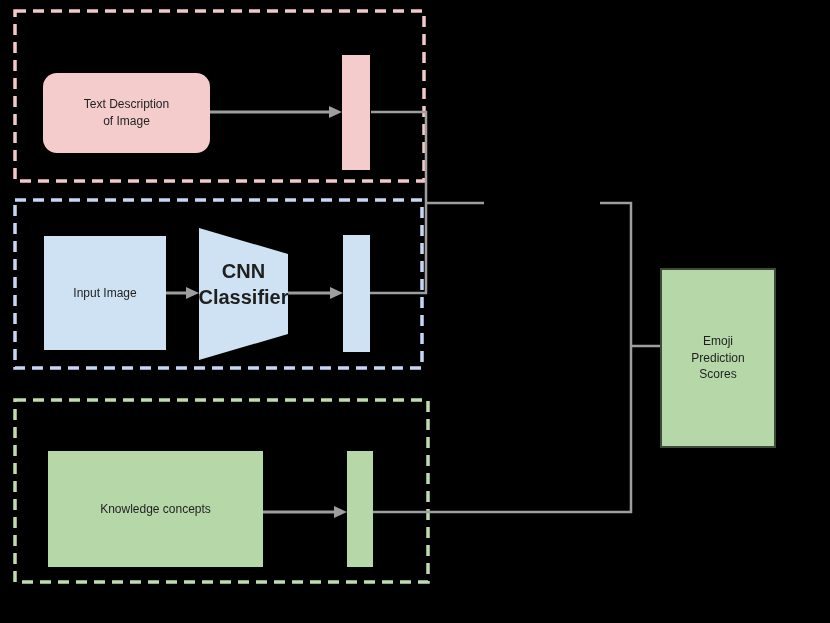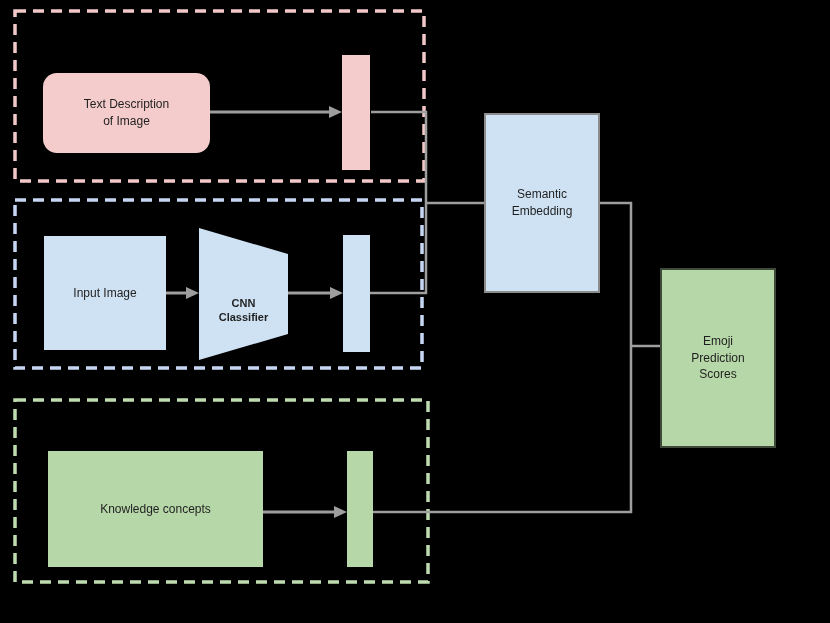--- a/index.html
+++ b/index.html
@@ -50,22 +50,22 @@
     box-sizing: border-box;
   }
   .text-desc {
     left: 43px; top: 73px; width: 167px; height: 80px;
     background: var(--pink-fill);
     border-radius: 14px;
   }
   .pink-bar { left: 342px; top: 55px; width: 28px; height: 115px; background: var(--pink-fill); }
   .input-image { left: 44px; top: 236px; width: 122px; height: 114px; background: var(--blue-fill); }
   .cnn-label {
-    left: 199px; top: 270px; width: 89px; height: 80px;
-    font-weight: bold; font-size: 11px; line-height: 1.3;
+    left: 199px; top: 244px; width: 89px; height: 80px;
+    font-weight: bold; font-size: 20px; line-height: 1.3;
     background: transparent;
   }
   .blue-bar { left: 343px; top: 235px; width: 27px; height: 117px; background: var(--blue-fill); }
   .knowledge { left: 48px; top: 451px; width: 215px; height: 116px; background: var(--green-fill); }
   .green-bar { left: 347px; top: 451px; width: 26px; height: 116px; background: var(--green-fill); }
   .semantic {
     left: 484px; top: 113px; width: 116px; height: 180px;
     background: var(--blue-fill);
     border: 2px solid var(--semantic-border);
   }
@@ -130,24 +130,20 @@
   </div>
 
   <div class="node blue-bar"></div>
 
   <div class="node knowledge">
     <span>Knowledge concepts</span>
   </div>
 
   <div class="node green-bar"></div>
 
-  <div class="node semantic">
-    <span>Semantic
-Embedding</span>
-  </div>
 
   <div class="node emoji">
     <span>Emoji
 Prediction
 Scores</span>
   </div>
 
 </div>
 
 </body></html>

